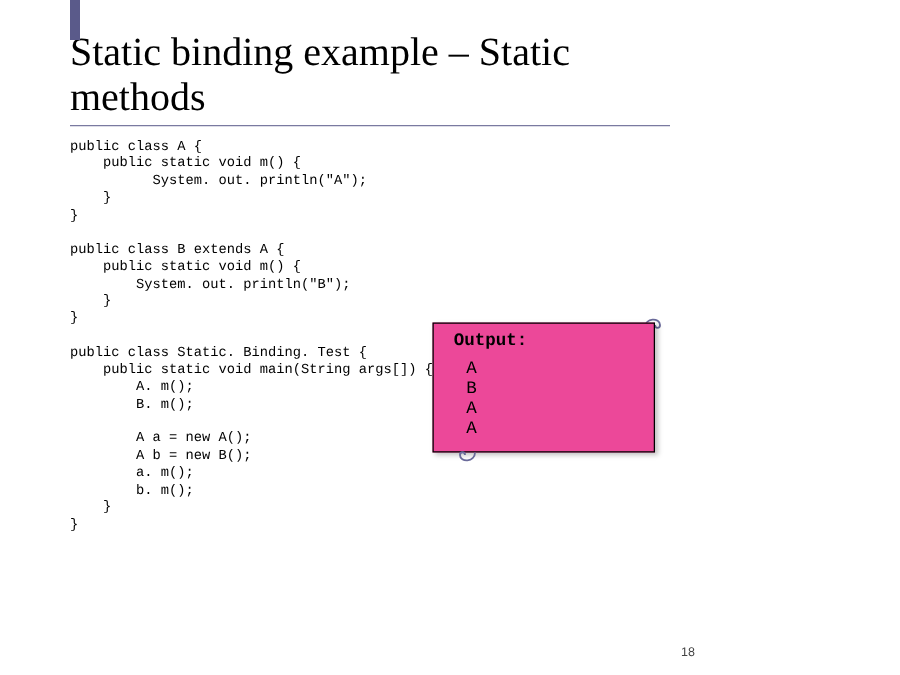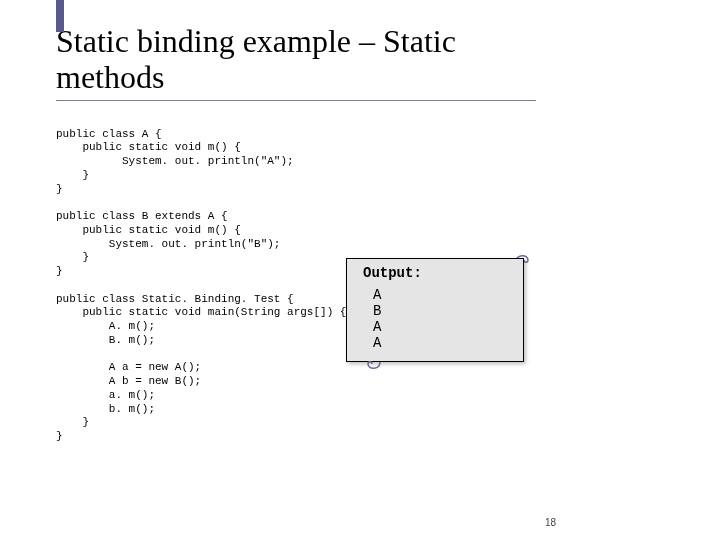--- a/index.html
+++ b/index.html
@@ -40,28 +40,28 @@
     right: 36px;
     top: 100px;
     height: 0;
     border-top: 1px solid #7a7aa0;
   }
   .code-area {
     font-family: "Courier New", Courier, monospace;
     font-size: 11px;
     line-height: 1.25;
     white-space: pre;
-    margin-top: 32px;
+    margin-top: 16px;
   }
   .output-box {
     position: absolute;
     right: 48px;
     top: 258px;
     width: 150px;
-    background: #e5e5e5;
+    background: #ec4899;
     border: 1px solid #000;
     box-shadow: 2px 2px 4px rgba(0,0,0,0.25);
     font-family: "Courier New", Courier, monospace;
     font-size: 14px;
     padding: 6px 10px 10px 16px;
   }
   .output-box .out-label {
     font-weight: bold;
     margin-bottom: 6px;
   }

